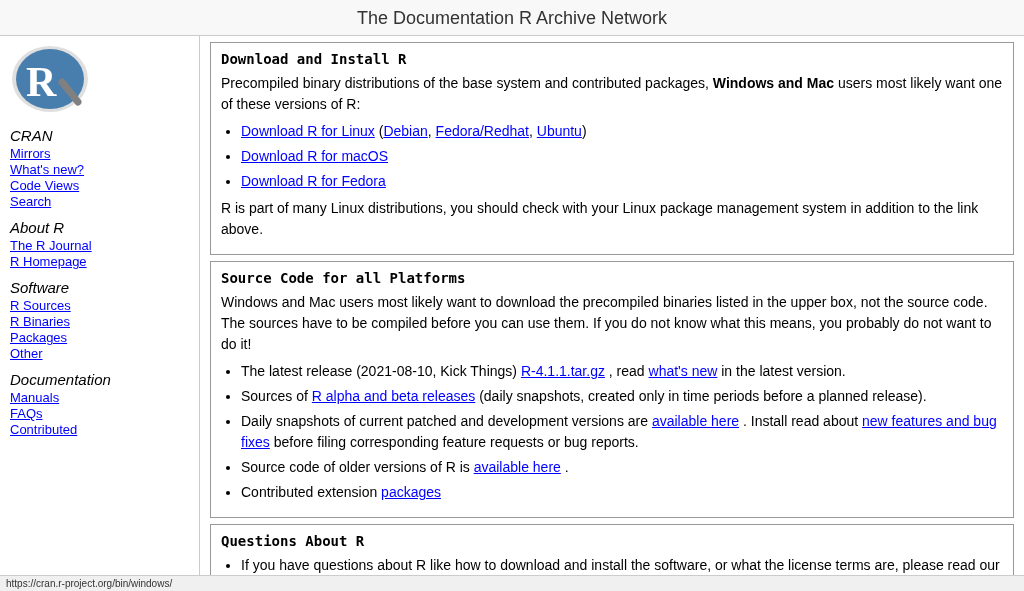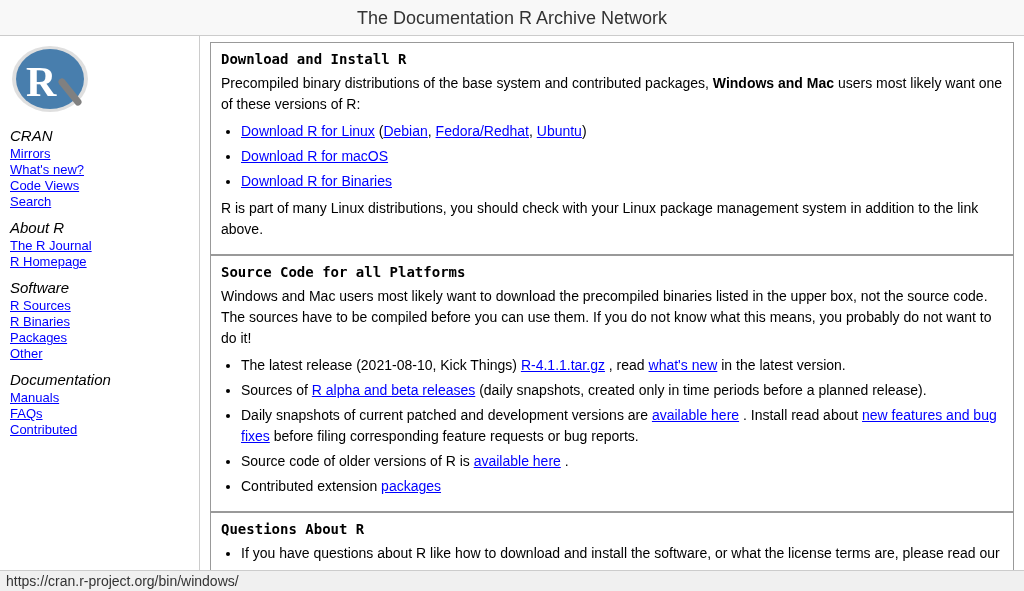--- a/index.html
+++ b/index.html
@@ -55,20 +55,21 @@
       margin-bottom: 1px;
       font-size: 13px;
     }
     #main {
       flex: 1;
       overflow-y: auto;
       padding: 6px 10px;
     }
     .box {
       border: 1px solid #999;
+      margin-bottom: 6px;
       padding: 8px 10px;
     }
     .box-title {
       font-family: monospace;
       font-size: 14px;
       font-weight: bold;
       margin-bottom: 6px;
     }
     .box p {
       margin-bottom: 6px;
@@ -78,21 +79,21 @@
       margin-left: 20px;
       margin-bottom: 6px;
     }
     .box ul li {
       margin-bottom: 4px;
       line-height: 1.5;
     }
     a { color: #00f; text-decoration: underline; }
     strong { font-weight: bold; }
     #statusbar {
-      font-size: 14px;
+      font-size: 10px;
       color: #333;
       background: #f0f0f0;
       border-top: 1px solid #ccc;
       padding: 2px 6px;
     }
   </style>
 </head>
 <body>
 
 <div id="header">
@@ -149,21 +150,21 @@
         <li>
           <a href="#">Download R for Linux</a>
           (<a href="#">Debian</a>,
           <a href="#">Fedora/Redhat</a>,
           <a href="#">Ubuntu</a>)
         </li>
         <li>
           <a href="#">Download R for macOS</a>
         </li>
         <li>
-          <a href="#">Download R for Binaries</a>
+          <a href="#">Download R for Fedora</a>
         </li>
       </ul>
       <p>R is part of many Linux distributions, you should check with your Linux package management system in addition to the link above.</p>
     </div>
 
     <div class="box">
       <div class="box-title">Source Code for all Platforms</div>
       <p>Windows and Mac users most likely want to download the precompiled binaries listed in the upper box, not the source code. The sources have to be compiled before you can use them. If you do not know what this means, you probably do not want to do it!</p>
       <ul>
         <li>

